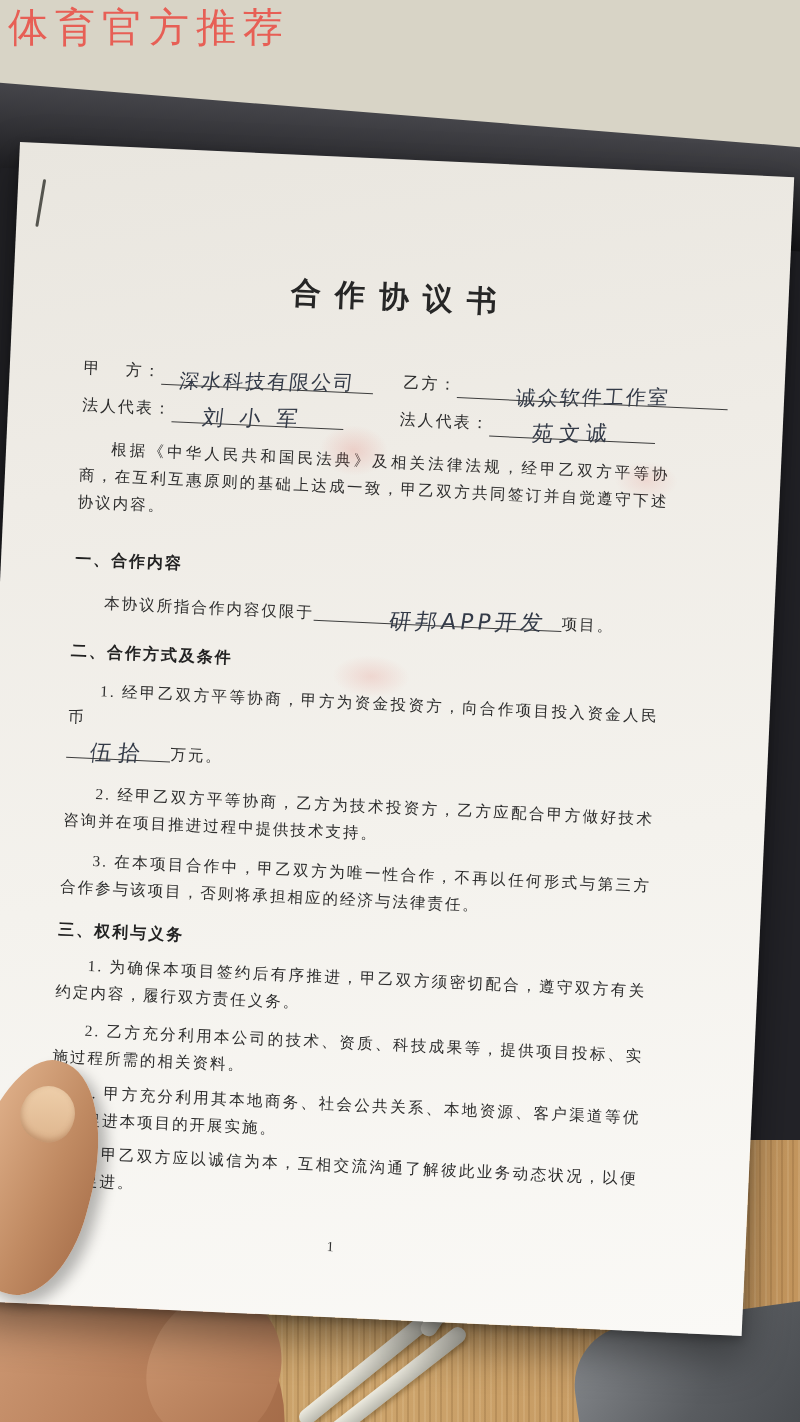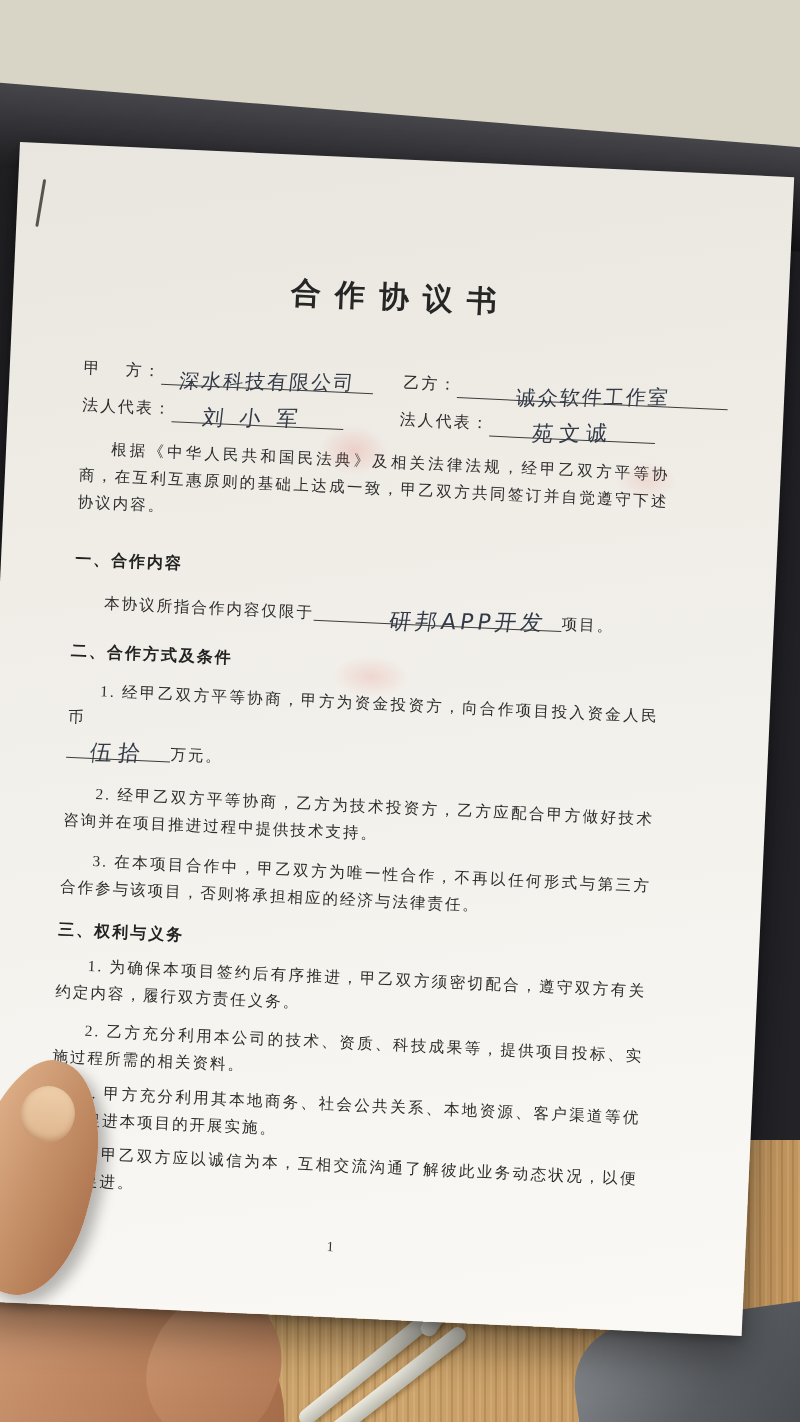--- a/index.html
+++ b/index.html
@@ -163,13 +163,14 @@
       <p class="p-34 indent">4. 甲乙双方应以诚信为本，互相交流沟通了解彼此业务动态状况，以便互相促进。</p>
     </div>
 
     <div class="pagenum">1</div>
   </div>
 
   <div class="thumb">
     <div class="nail"></div>
   </div>
 
+  <div class="watermark">体育官方推荐</div>
 </div>
 
 </body></html>

